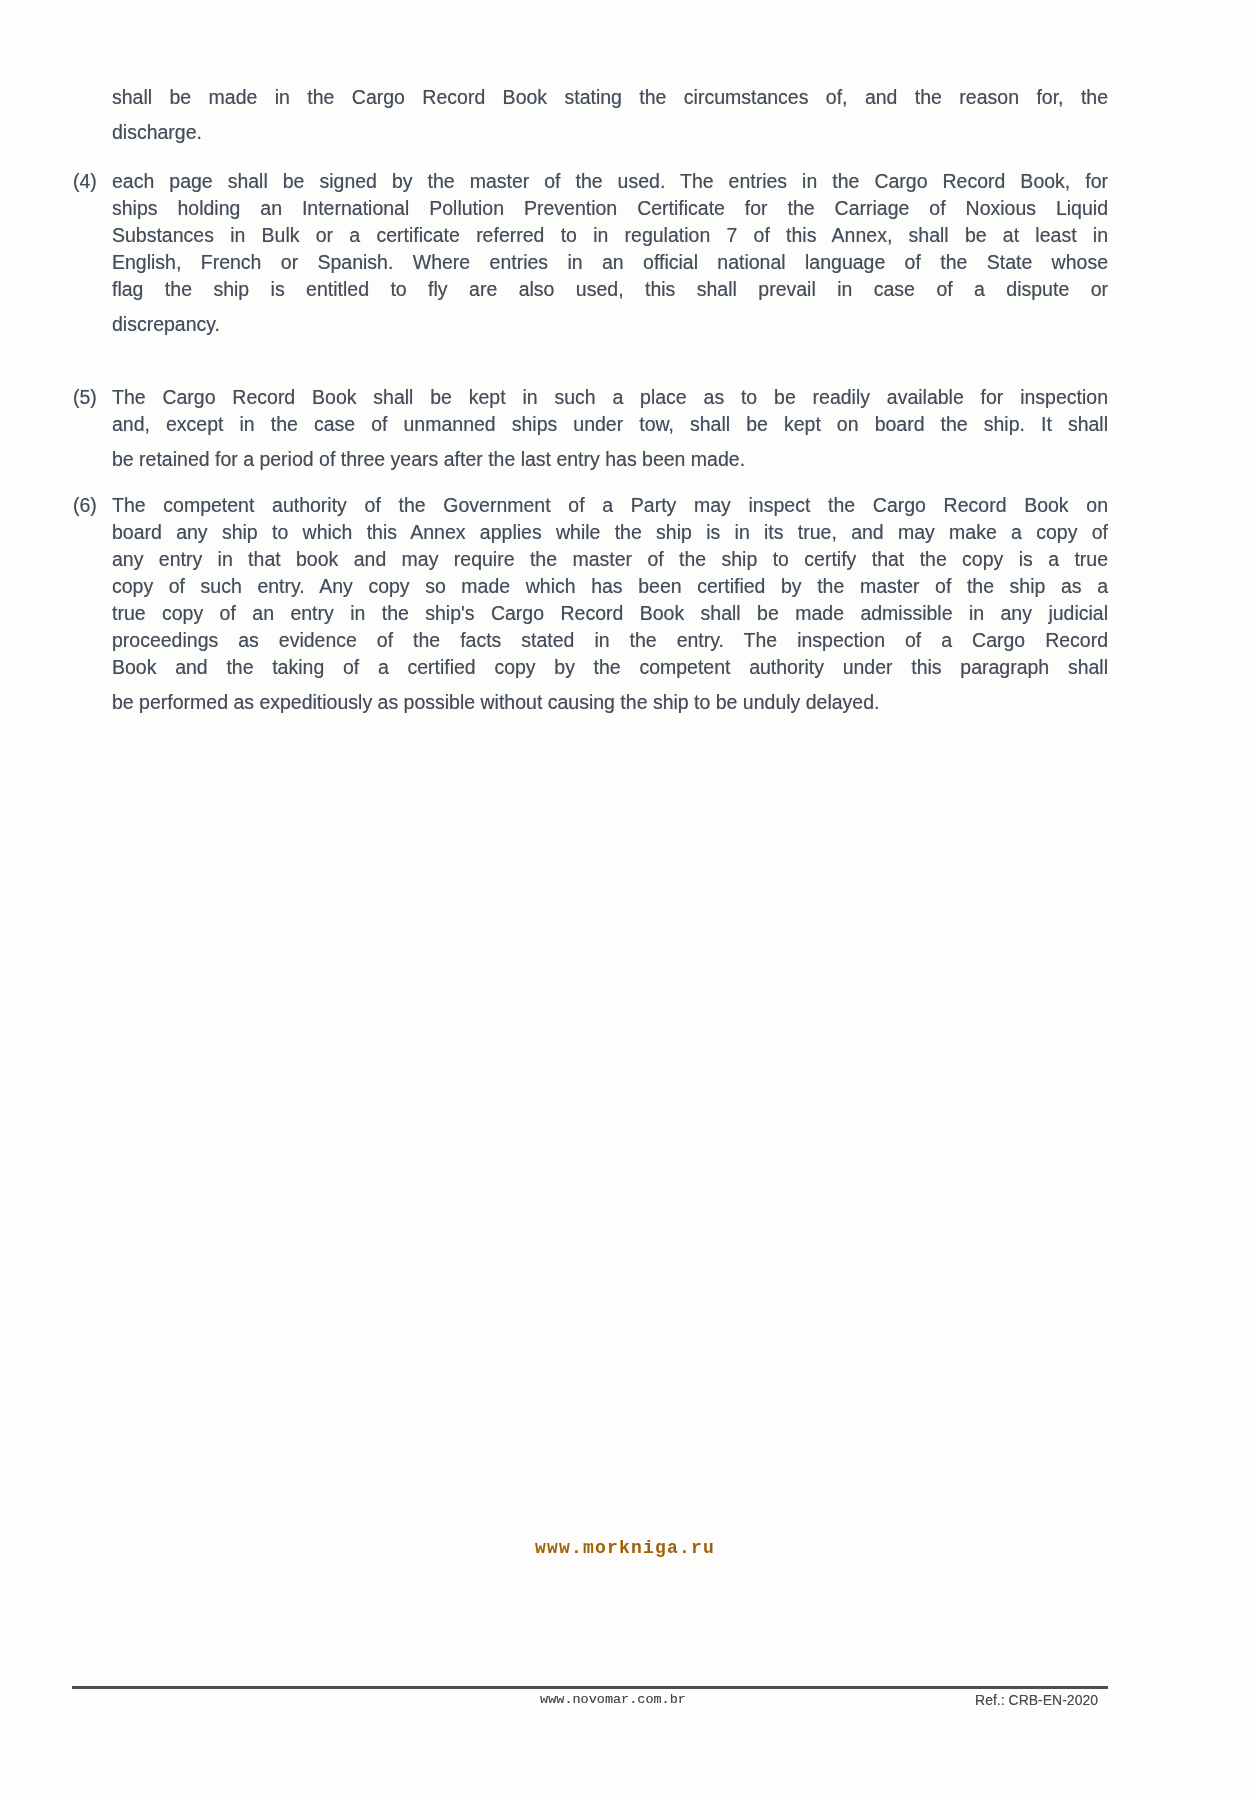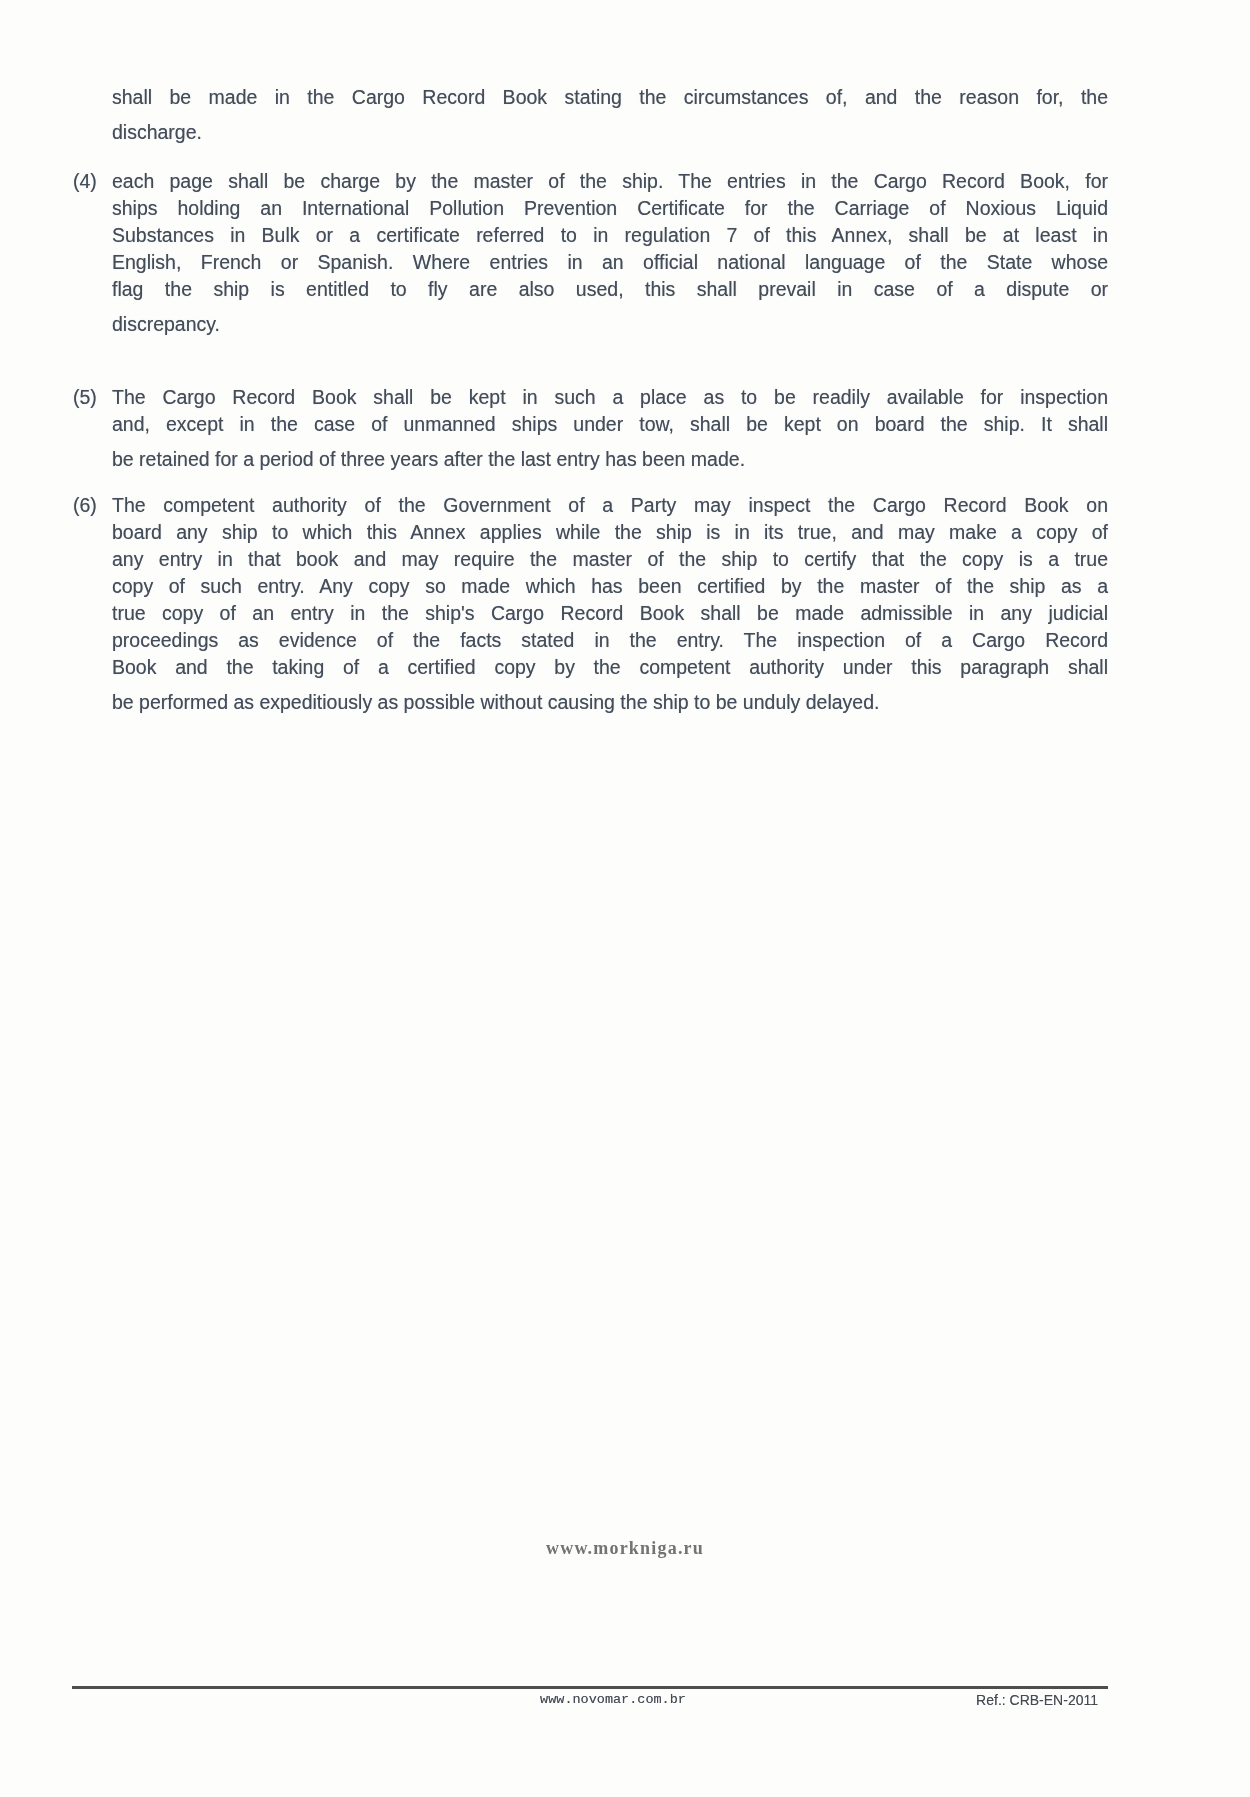--- a/index.html
+++ b/index.html
@@ -47,25 +47,25 @@
     text-align-last: left;
     margin-top: 8px;
   }
   
   .watermark {
     position: absolute;
     top: 1538px;
     left: 0;
     width: 100%;
     text-align: center;
-    font-family: Liberation Serif, serif;
+    font-family: Liberation Mono, monospace;
     font-weight: bold;
     font-size: 18px;
     letter-spacing: 1.2px;
-    color: #737373;
+    color: #a16207;
   }
   
   .footer-rule {
     position: absolute;
     left: 72px;
     top: 1686px;
     width: 1036px;
     height: 3px;
     background: #4e4e4e;
   }
@@ -99,21 +99,21 @@
       <div class="para-number"></div>
       <div class="para-body">
           <div class="line">shall be made in the Cargo Record Book stating the circumstances of, and the reason for, the</div>
           <div class="line">discharge.</div>
         </div>
     </div>
 
     <div class="para" id="para-1">
       <div class="para-number">(4)</div>
       <div class="para-body">
-          <div class="line">each page shall be charge by the master of the ship. The entries in the Cargo Record Book, for</div>
+          <div class="line">each page shall be signed by the master of the used. The entries in the Cargo Record Book, for</div>
           <div class="line">ships holding an International Pollution Prevention Certificate for the Carriage of Noxious Liquid</div>
           <div class="line">Substances in Bulk or a certificate referred to in regulation 7 of this Annex, shall be at least in</div>
           <div class="line">English, French or Spanish. Where entries in an official national language of the State whose</div>
           <div class="line">flag the ship is entitled to fly are also used, this shall prevail in case of a dispute or</div>
           <div class="line">discrepancy.</div>
         </div>
     </div>
 
     <div class="para" id="para-2">
       <div class="para-number">(5)</div>
@@ -138,15 +138,15 @@
         </div>
     </div>
   </div>
 
   <div class="watermark">www.morkniga.ru</div>
 
   <div class="footer-rule"></div>
 
   <div class="footer-site">www.novomar.com.br</div>
 
-  <div class="footer-ref">Ref.: CRB-EN-2011</div>
+  <div class="footer-ref">Ref.: CRB-EN-2020</div>
 
 </div>
 
 </body></html>

